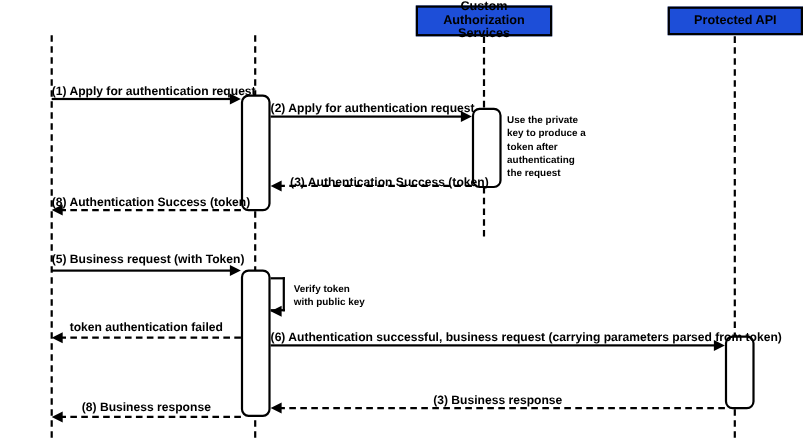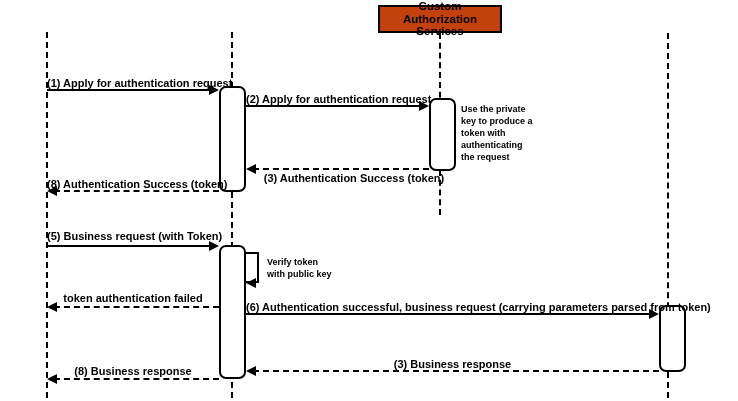--- a/index.html
+++ b/index.html
@@ -1,21 +1,21 @@
 <!DOCTYPE html>
 <html><head>
 <meta charset="utf-8">
 <style>
   html,body{margin:0;padding:0;background:#ffffff;}
   #stage{
     position:relative;width:738px;height:401px;background:#ffffff;overflow:hidden;
     font-family:"Liberation Sans", sans-serif;color:#000;
   }
   .pbox{
-    position:absolute;box-sizing:border-box;border:2px solid #000;background:#c2410c;
+    position:absolute;box-sizing:border-box;border:2px solid #000;background:#1d4ed8;
     display:flex;align-items:center;justify-content:center;text-align:center;
     font-weight:bold;font-size:11.5px;line-height:12.5px;padding:1px 2px;
   }
   .lifeline{position:absolute;width:0;border-left:2px dashed #000;}
   .activation{
     position:absolute;box-sizing:border-box;width:27px;background:#fff;
     border:2px solid #000;border-radius:7px;
   }
   .mline{position:absolute;height:0;}
   .mline.solid{border-top:2px solid #000;}
@@ -42,40 +42,43 @@
 <div id="stage">
 
   <div class="lifeline" style="left:46px;top:32px;height:366px"></div>
   <div class="lifeline" style="left:231px;top:32px;height:366px"></div>
   <div class="lifeline" style="left:439px;top:33px;height:182px"></div>
   <div class="lifeline" style="left:667px;top:33px;height:365px"></div>
 
   <div class="pbox" style="left:378px;top:5px;width:124px;height:28px">
       <span>Custom Authorization Services</span>
     </div>
+  <div class="pbox" style="left:607px;top:6px;width:123px;height:26px">
+      <span>Protected API</span>
+    </div>
 
   <div class="activation" style="left:219px;top:86px;height:106px"></div>
   <div class="activation" style="left:429px;top:98px;height:73px"></div>
   <div class="activation" style="left:219px;top:245px;height:134px"></div>
   <div class="activation" style="left:659px;top:305px;height:67px"></div>
 
   <div>
     <div class="lbl" style="left:47px;top:78px;width:172px">(1) Apply for authentication request</div>
     <div class="mline solid" style="left:47px;top:89px;width:165px"></div>
     <div class="arr right" style="left:209px;top:85px"></div>
   </div>
 
   <div>
     <div class="lbl" style="left:246px;top:94px;width:183px">(2) Apply for authentication request</div>
     <div class="mline solid" style="left:246px;top:105px;width:176px"></div>
     <div class="arr right" style="left:419px;top:101px"></div>
   </div>
 
   <div>
-    <div class="lbl" style="left:246px;top:173px;width:216px">(3) Authentication Success (token)</div>
+    <div class="lbl" style="left:246px;top:161px;width:216px">(3) Authentication Success (token)</div>
     <div class="mline dashed" style="left:253px;top:168px;width:176px"></div>
     <div class="arr left" style="left:246px;top:164px"></div>
   </div>
 
   <div>
     <div class="lbl" style="left:47px;top:179px;width:172px">(8) Authentication Success (token)</div>
     <div class="mline dashed" style="left:54px;top:190px;width:165px"></div>
     <div class="arr left" style="left:47px;top:186px"></div>
   </div>
 
@@ -111,17 +114,17 @@
   </div>
 
   <div>
     <div class="lbl" style="left:47px;top:366px;width:172px">(8) Business response</div>
     <div class="mline dashed" style="left:54px;top:378px;width:165px"></div>
     <div class="arr left" style="left:47px;top:374px"></div>
   </div>
 
   <div class="note" style="left:461px;top:103px;width:90px">Use the private
 key to produce a
-token with
+token after
 authenticating
 the request</div>
 
 </div>
 
 </body></html>

